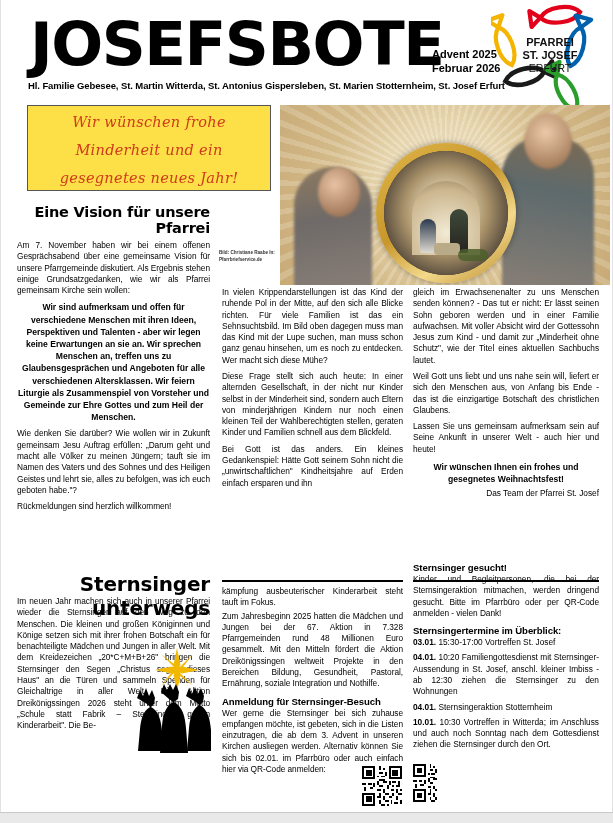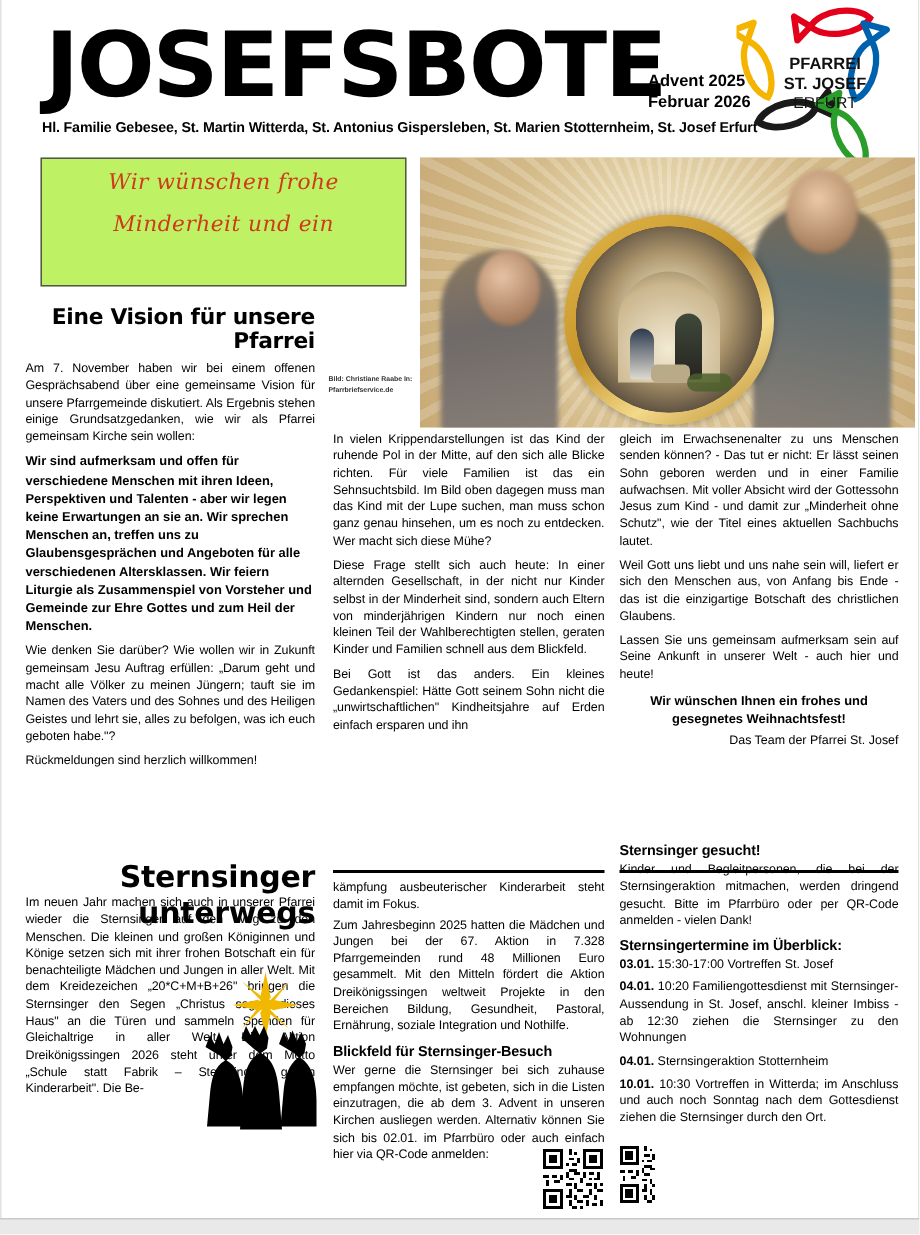--- a/index.html
+++ b/index.html
@@ -71,21 +71,21 @@
 
   
   .greet-box {
     position: absolute;
     left: 27px;
     top: 105px;
     width: 244px;
     height: 86px;
     border: 1px solid #555;
     box-sizing: border-box;
-    background: #bef264;
+    background: #fde047;
   }
   .greet-box .line {
     font-family: "DejaVu Serif", serif;
     font-style: italic;
     color: #cf3a1b;
     font-size: 14.5px;
     text-align: center;
     line-height: 1.05;
     margin-top: 7px;
     letter-spacing: 0.3px;
@@ -233,20 +233,21 @@
     line-height: 1.36;
     margin: 0 0 5px 0;
     text-align: justify;
     letter-spacing: -0.05px;
   }
   p.body.tight { margin-bottom: 2px; }
   p.emph {
     font-size: 8.6px;
     line-height: 1.42;
     font-weight: bold;
+    text-align: center;
     margin: 0 0 5px 0;
   }
   p.center-bold {
     font-size: 8.6px;
     font-weight: bold;
     text-align: center;
     line-height: 1.42;
     margin: 6px 0 3px 0;
   }
   p.signature {
@@ -375,20 +376,21 @@
         <text x="59" y="42" text-anchor="middle" font-family="Liberation Sans, sans-serif" font-size="11" font-weight="bold" fill="#111">PFARREI</text>
         <text x="59" y="55" text-anchor="middle" font-family="Liberation Sans, sans-serif" font-size="11" font-weight="bold" fill="#111">ST. JOSEF</text>
         <text x="59" y="68" text-anchor="middle" font-family="Liberation Sans, sans-serif" font-size="10.5" fill="#111">ERFURT</text>
       </svg>
     </div>
   </div>
 
   <div class="greet-box">
     <div class="line">Wir wünschen frohe</div>
     <div class="line">Minderheit und ein</div>
+    <div class="line">gesegnetes neues Jahr!</div>
   </div>
 
   <div class="photo">
     <div class="bg"></div>
     <div class="streaks"></div>
     <div class="childL"></div>
     <div class="headL"></div>
     <div class="childR"></div>
     <div class="headR"></div>
     <div class="lens-ring"></div>
@@ -458,23 +460,23 @@
     <p class="body">Weil Gott uns liebt und uns nahe sein will, liefert er sich den Menschen aus, von Anfang bis Ende - das ist die einzigartige Botschaft des christlichen Glaubens.</p>
     <p class="body">Lassen Sie uns gemeinsam aufmerksam sein auf Seine Ankunft in unserer Welt - auch hier und heute!</p>
     <p class="center-bold">Wir wünschen Ihnen ein frohes und gesegnetes Weihnachtsfest!</p>
     <p class="signature">Das Team der Pfarrei St. Josef</p>
   </div>
 
   <div class="divider div-mid"></div>
   <div class="divider div-right"></div>
 
   <div class="col-mid-lower">
-    <p class="body tight">kämpfung ausbeuterischer Kinderarbeit steht damit im Fokus.</p>
+    <p class="body tight">kämpfung ausbeuterischer Kinderarbeit steht tauft im Fokus.</p>
     <p class="body">Zum Jahresbeginn 2025 hatten die Mädchen und Jungen bei der 67. Aktion in 7.328 Pfarrgemeinden rund 48 Millionen Euro gesammelt. Mit den Mitteln fördert die Aktion Dreikönigssingen weltweit Projekte in den Bereichen Bildung, Gesundheit, Pastoral, Ernährung, soziale Integration und Nothilfe.</p>
-    <h3 class="subhead">Blickfeld für Sternsinger-Besuch</h3>
+    <h3 class="subhead">Anmeldung für Sternsinger-Besuch</h3>
     <p class="body">Wer gerne die Sternsinger bei sich zuhause empfangen möchte, ist gebeten, sich in die Listen einzutragen, die ab dem 3. Advent in unseren Kirchen ausliegen werden. Alternativ können Sie sich bis 02.01. im Pfarrbüro oder auch einfach hier via QR-Code anmelden:</p>
   </div>
 
   <div class="qr qr-mid">
     <svg width="40" height="40" viewBox="0 0 21 21" shape-rendering="crispEdges" xmlns="http://www.w3.org/2000/svg">
       <rect width="21" height="21" fill="#fff"></rect>
       <g fill="#000">
         <rect x="0" y="0" width="7" height="1"></rect>
           <rect x="0" y="0" width="1" height="7"></rect>
         <rect x="6" y="0" width="1" height="7"></rect>

